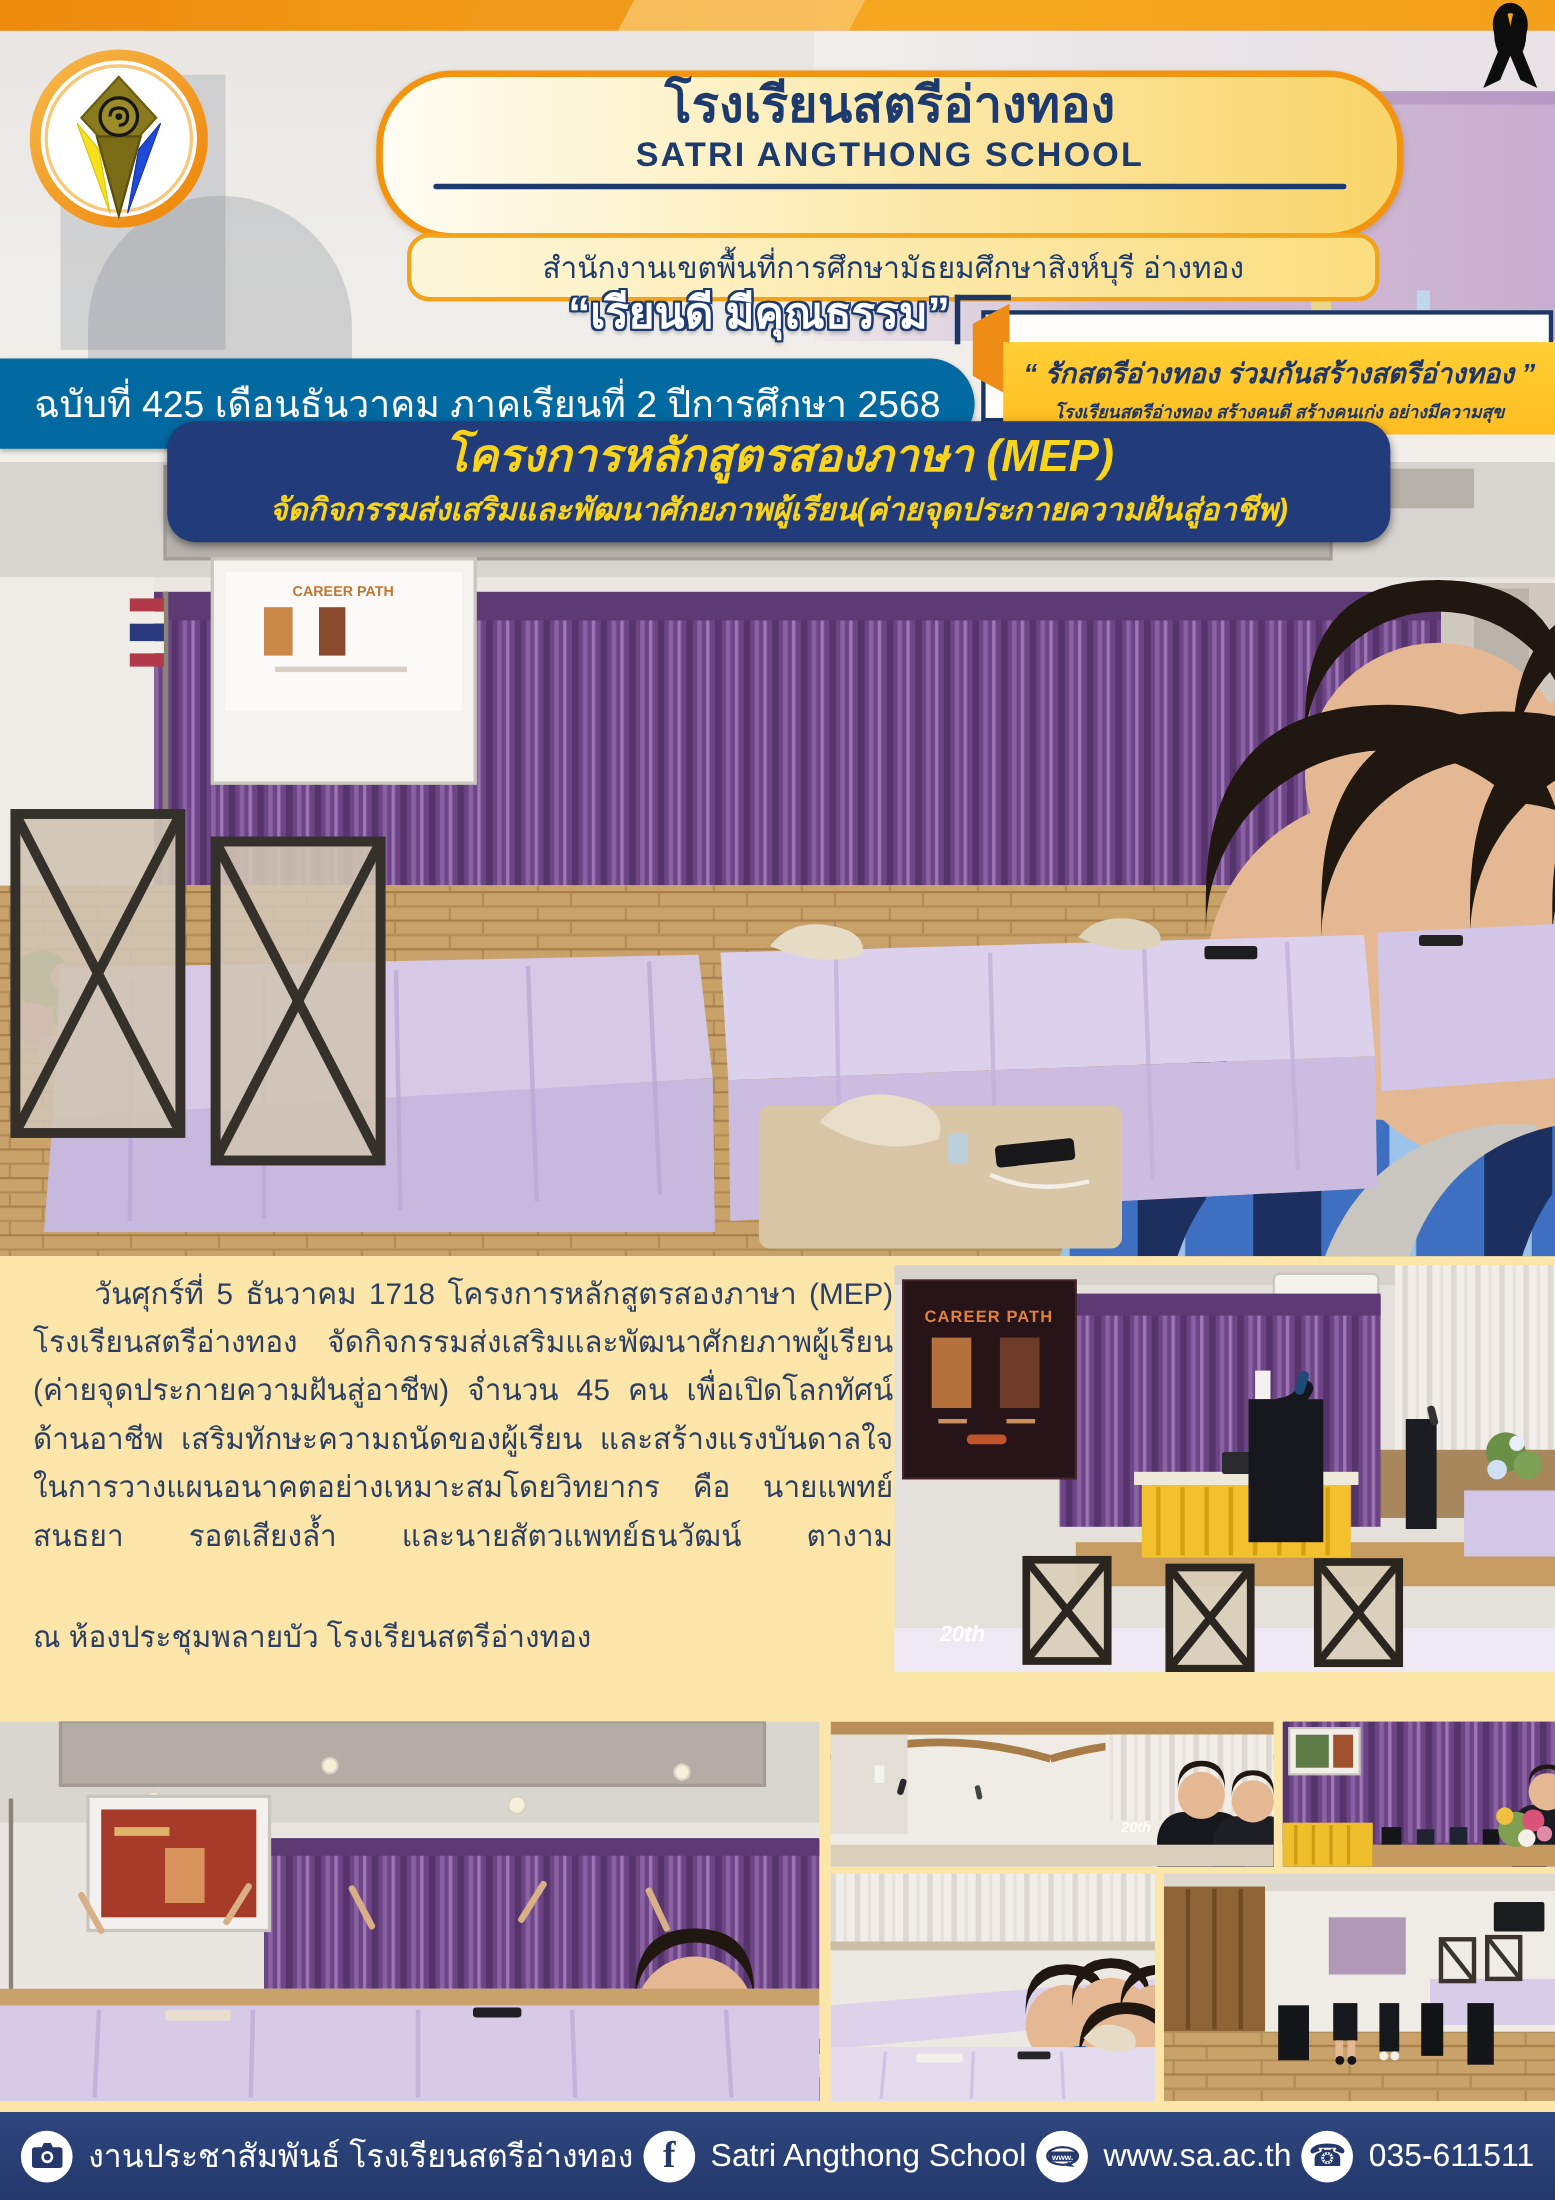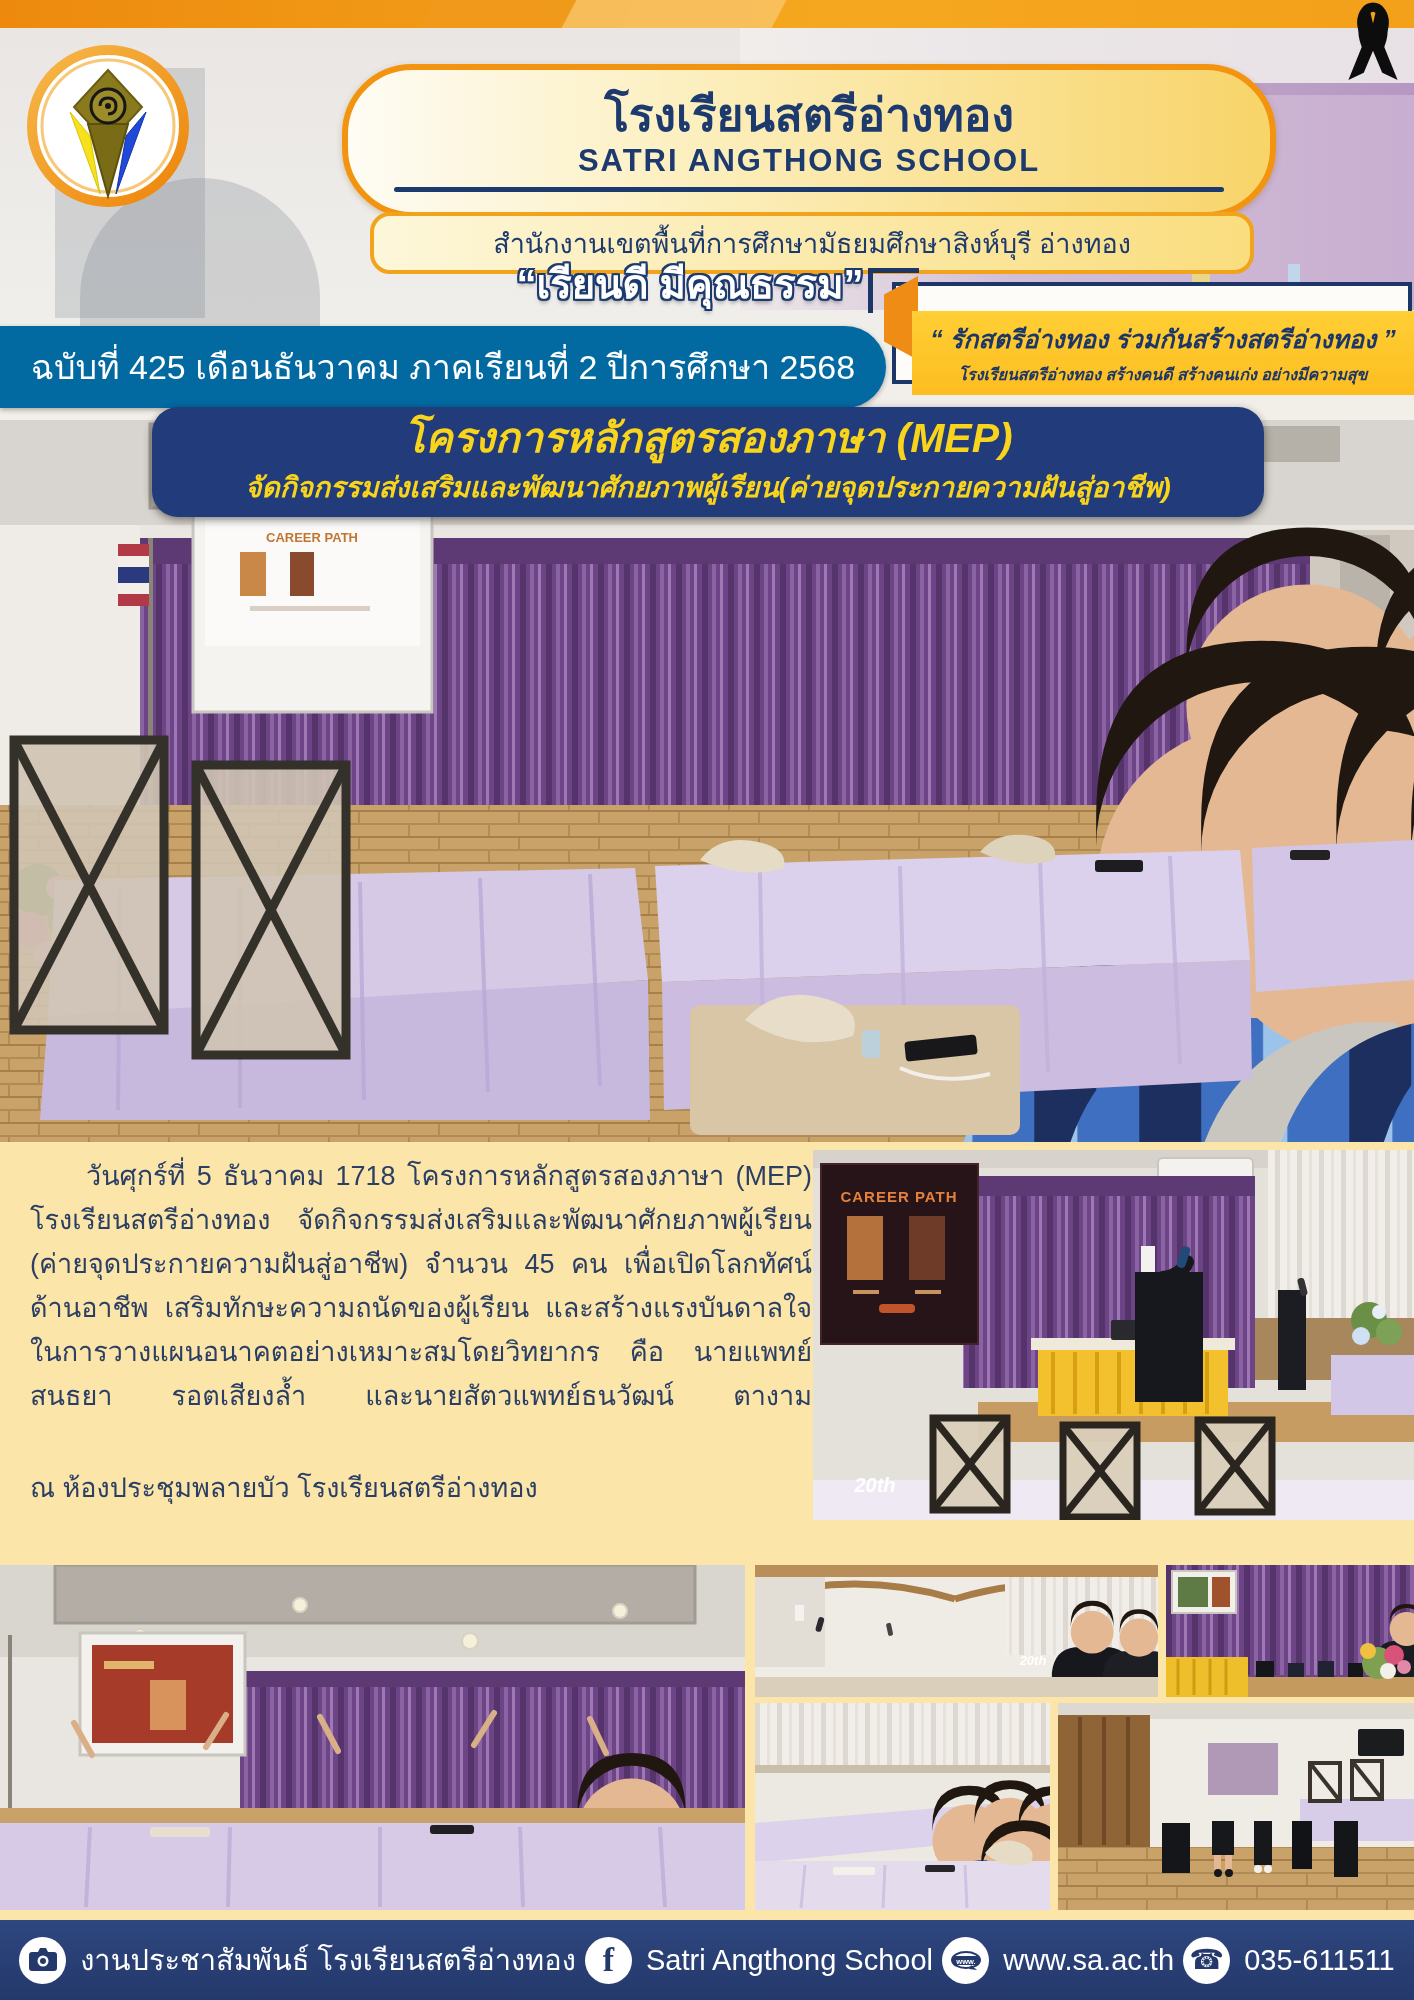--- a/index.html
+++ b/index.html
@@ -38,42 +38,42 @@
   .ribbon-l2{font-size:16px;font-weight:bold;font-style:italic;color:#1d3668;margin-top:3px;white-space:nowrap;}
 
   
   .logo{left:26px;top:44px;width:164px;height:164px;}
 
   
   .name-banner{left:342px;top:64px;width:922px;height:142px;border-radius:70px;
                border:6px solid #f2940f;
                background:linear-gradient(90deg,#fefcf4 0%,#fceebb 40%,#f8d469 100%);
                box-shadow:0 2px 6px rgba(120,70,0,.25);
-               display:flex;flex-direction:column;align-items:center;justify-content:center;}
+               display:flex;flex-direction:column;align-items:center;}
   .name-th{font-size:46px;font-weight:bold;color:#1c3a6e;line-height:1.1;}
   .name-en{font-size:31px;font-weight:bold;color:#1c3a6e;letter-spacing:2px;margin-top:2px;}
   .name-rule{width:830px;height:5px;background:#1c3a6e;margin-top:8px;border-radius:3px;}
 
   .district-banner{left:370px;top:212px;width:876px;height:54px;border-radius:20px;
                border:4px solid #f2a31c;
                background:linear-gradient(90deg,#fdf7da,#fadd7e);
                display:flex;align-items:center;justify-content:center;}
   .district-txt{font-size:27px;font-weight:normal;color:#1c3a6e;white-space:nowrap;}
 
   .motto{left:300px;top:252px;width:780px;text-align:center;font-size:40px;font-weight:bold;color:#fff;
          text-shadow:-2px -2px 0 #1c3a6e,2px -2px 0 #1c3a6e,-2px 2px 0 #1c3a6e,2px 2px 0 #1c3a6e,
                      0 -2px 0 #1c3a6e,0 2px 0 #1c3a6e,-2px 0 0 #1c3a6e,2px 0 0 #1c3a6e,0 4px 4px rgba(0,0,0,.35);}
 
   
   .issue-bar{left:0;top:326px;width:886px;height:82px;background:#0369a1;border-radius:0 41px 41px 0;
              display:flex;align-items:center;justify-content:center;box-shadow:0 2px 5px rgba(0,0,0,.3);}
   .issue-txt{color:#fff;font-size:34px;white-space:nowrap;}
 
   
-  .title-banner{left:152px;top:407px;width:1112px;height:110px;background:#223c7b;border-radius:26px;
+  .title-banner{left:152px;top:383px;width:1112px;height:110px;background:#223c7b;border-radius:26px;
                 display:flex;flex-direction:column;align-items:center;justify-content:center;
                 box-shadow:0 3px 8px rgba(0,0,0,.45);z-index:5;}
   .title-l1{color:#f8d41c;font-size:41px;font-weight:bold;font-style:italic;line-height:1.15;}
   .title-l2{color:#f8d41c;font-size:28px;font-weight:bold;font-style:italic;margin-top:2px;}
 
   
   .photo{display:block;}
   .main-photo{left:0;top:420px;}
   .body-bg{left:0;top:1142px;width:1414px;height:858px;background:#fbe5a8;}
   .photo-lecture{left:813px;top:1150px;}

